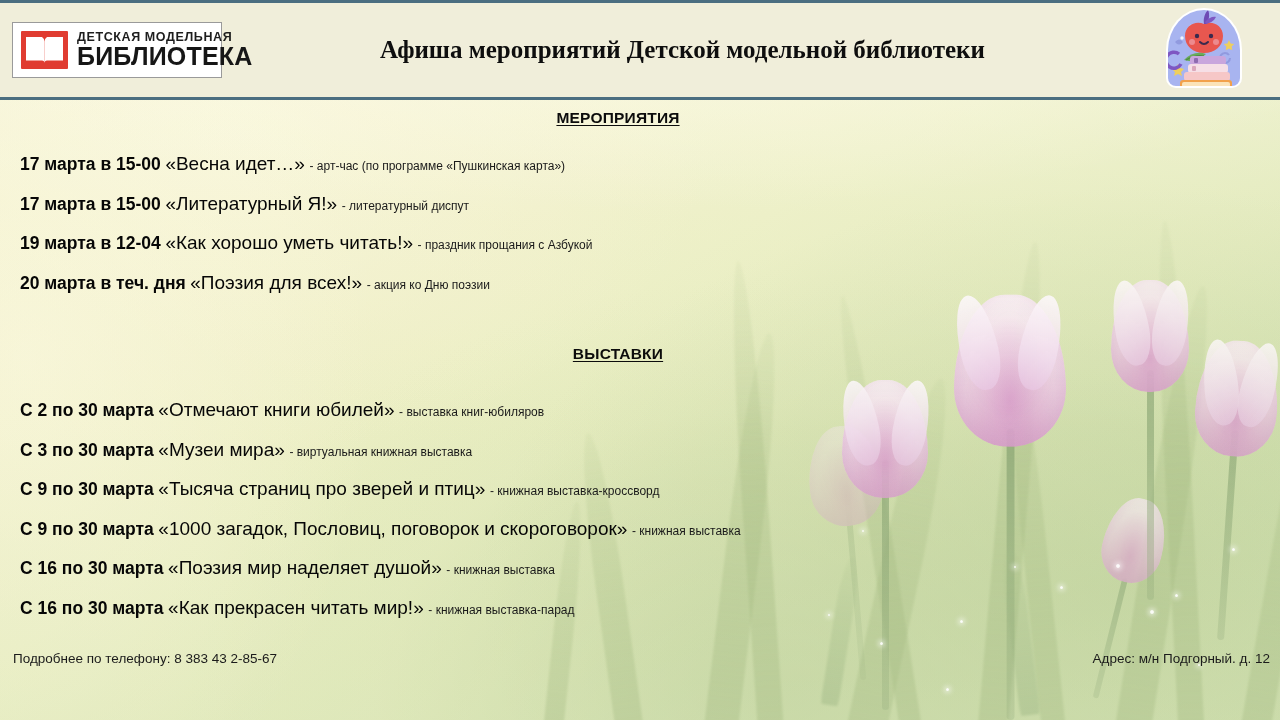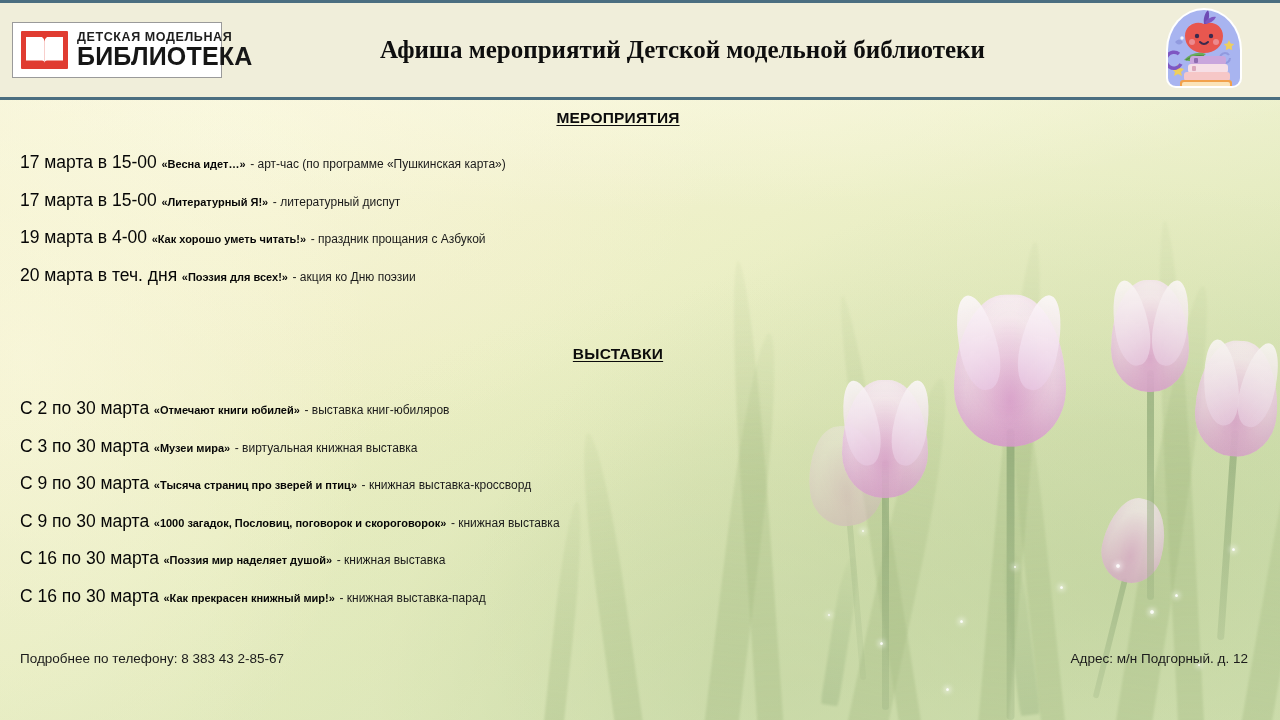--- a/index.html
+++ b/index.html
@@ -221,47 +221,47 @@
 
   .item {
     font-family: "Liberation Sans", sans-serif;
     font-size: 16.5px;
     color: #111111;
     white-space: nowrap;
     line-height: 1;
   }
   .item + .item { margin-top: 20px; }
   .item .when {
-    font-weight: normal;
+    font-weight: bold;
     font-size: 17.5px;
     color: #060606;
   }
   .item .name {
-    font-weight: bold;
-    font-size: 11px;
+    font-weight: normal;
+    font-size: 19px;
     color: #060606;
   }
   .item .desc {
     font-weight: normal;
     font-size: 12px;
     color: #1a1a1a;
   }
 
   
   .footer-left, .footer-right {
     position: absolute;
     bottom: 54px;
     font-family: "Liberation Sans", sans-serif;
     font-size: 13.5px;
     color: #1b1b1b;
     white-space: nowrap;
     z-index: 6;
   }
-  .footer-left  { left: 20px; }
-  .footer-right { right: 32px; }
+  .footer-left  { left: 13px; }
+  .footer-right { right: 10px; }
 </style>
 </head>
 <body>
 
 <div class="poster">
 
   <div class="bg-layer bg-base"></div>
 
   <div class="bg-layer">
     <div class="blade" style="left:700px;  width:34px; height:430px; transform:rotate(7deg);"></div>
@@ -409,21 +409,21 @@
         <span class="when">17 марта в 15-00</span>
         <span class="name">«Весна идет…»</span>
         <span class="desc">- арт-час (по программе «Пушкинская карта»)</span>
       </div>
       <div class="item">
         <span class="when">17 марта в 15-00</span>
         <span class="name">«Литературный Я!»</span>
         <span class="desc">- литературный диспут</span>
       </div>
       <div class="item">
-        <span class="when">19 марта в 4-00</span>
+        <span class="when">19 марта в 12-04</span>
         <span class="name">«Как хорошо уметь читать!»</span>
         <span class="desc">- праздник прощания с Азбукой</span>
       </div>
       <div class="item">
         <span class="when">20 марта в теч. дня</span>
         <span class="name">«Поэзия для всех!»</span>
         <span class="desc">- акция ко Дню поэзии</span>
       </div>
     </div>
 
@@ -450,21 +450,21 @@
         <span class="name">«1000 загадок, Пословиц, поговорок и скороговорок»</span>
         <span class="desc">- книжная выставка</span>
       </div>
       <div class="item">
         <span class="when">С 16 по 30 марта</span>
         <span class="name">«Поэзия мир наделяет душой»</span>
         <span class="desc">- книжная выставка</span>
       </div>
       <div class="item">
         <span class="when">С 16 по 30 марта</span>
-        <span class="name">«Как прекрасен книжный мир!»</span>
+        <span class="name">«Как прекрасен читать мир!»</span>
         <span class="desc">- книжная выставка-парад</span>
       </div>
     </div>
 
   </div>
 
   <div class="footer-left">Подробнее по телефону: 8 383 43 2-85-67</div>
   <div class="footer-right">Адрес: м/н Подгорный. д. 12</div>
 
 </div>

